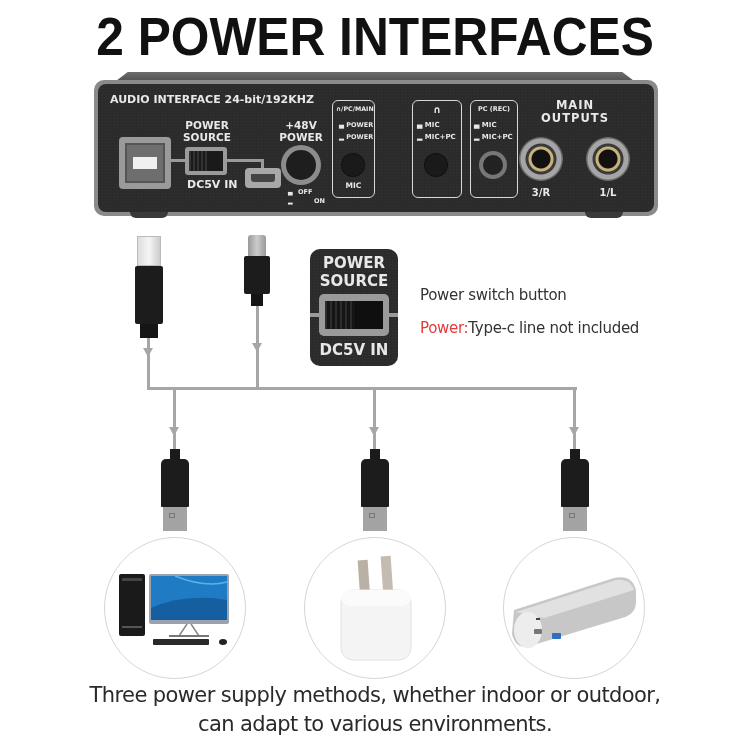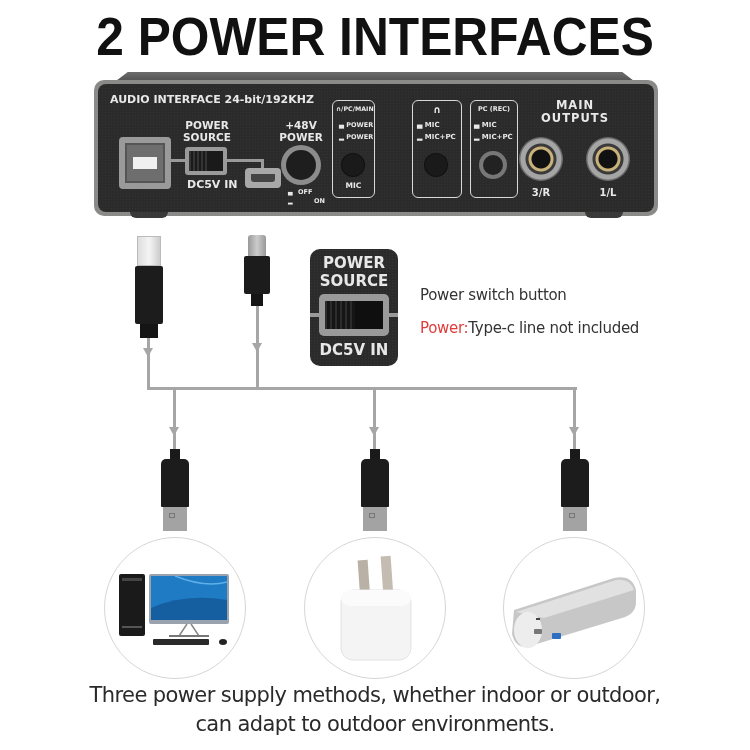--- a/index.html
+++ b/index.html
@@ -229,13 +229,13 @@
     <path d="M10 72 L110 40 Q128 36 132 52 L132 64 Q132 76 118 80 L26 108 Q12 112 8 96 Z" fill="#c7c7c7"></path>
     <path d="M12 74 L112 42 Q126 40 130 52 L40 80 Z" fill="#e1e1e1"></path>
     <ellipse cx="24" cy="92" rx="14" ry="18" fill="#ededed"></ellipse>
     <rect x="30" y="91" width="8" height="5" rx="1" fill="#777"></rect>
     <rect x="48" y="95" width="9" height="6" rx="1" fill="#2f6fc1"></rect>
     <rect x="32" y="80" width="4" height="2" fill="#444"></rect>
   </svg>
 </div>
 
 <div class="footer" style="top:683px;">Three power supply methods, whether indoor or outdoor,</div>
-<div class="footer" style="top:712px;">can adapt to outdoor environments.</div>
+<div class="footer" style="top:712px;">can adapt to various environments.</div>
 
 </body></html>

